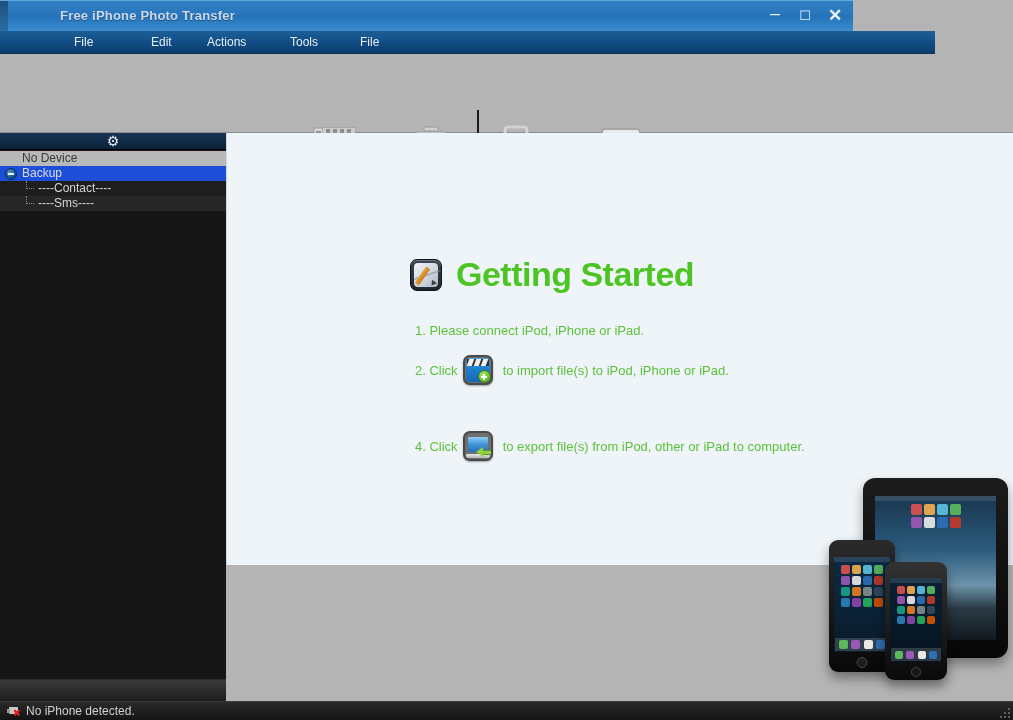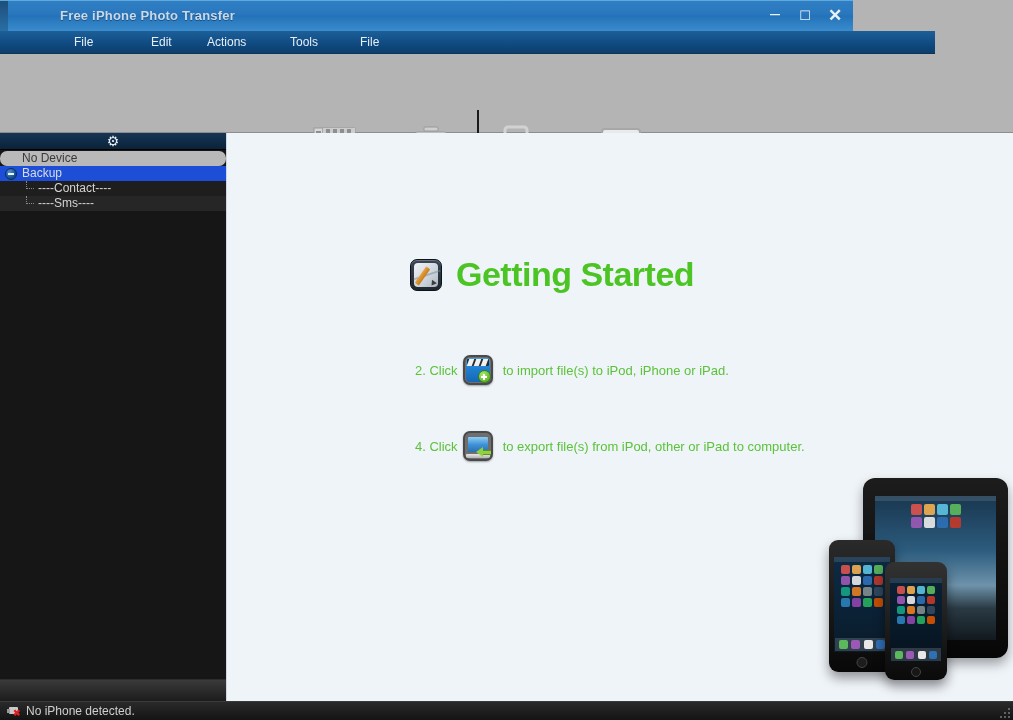--- a/index.html
+++ b/index.html
@@ -102,21 +102,21 @@
     position: absolute; left: 105px; top: 1px; width: 16px; height: 15px;
     color: #e9eef4; font-size: 14px; line-height: 15px; text-align: center;
     cursor: pointer;
   }
   .tree { position: absolute; left: 0; top: 18px; width: 226px; }
   .tree-row {
     position: relative; height: 15px; line-height: 15px;
     font-size: 12px; color: #d8d8d8; white-space: nowrap; cursor: pointer;
   }
   .tree-row.no-device {
-    background: #b9b9b9; color: #3a3a3a; padding-left: 22px; border-radius: 7px;
+    background: #b9b9b9; color: #3a3a3a; padding-left: 22px;
   }
   .tree-row.backup { background: #1d4ed8; padding-left: 22px; color: #dcdcdc; }
   .tree-row.child  { background: #262626; padding-left: 38px; color: #d4d4d4; }
   .tree-row.child2 { background: #1e1e1e; padding-left: 38px; color: #d4d4d4; }
   .collapse-ico {
     position: absolute; left: 5px; top: 2px; width: 12px; height: 12px;
     border-radius: 50%;
     background: radial-gradient(circle at 35% 30%, #4d8fd6, #11498d 70%);
     border: 1px solid #0a2e5c;
     cursor: pointer;
@@ -137,21 +137,21 @@
     border-top: 1px dotted #8a8a8a;
   }
   .sb-footer {
     position: absolute; left: 0; bottom: 0; width: 226px; height: 22px;
     background: linear-gradient(to bottom, #3a3a3a, #1c1c1c);
     border-top: 1px solid #2c2c2c;
   }
 
   
   .content {
-    position: absolute; left: 226px; top: 133px; width: 787px; height: 568px;
+    position: absolute; left: 226px; top: 133px; width: 787px; height: 432px;
     background: #eff4f9;
     border-left: 1px solid #cfd8e0;
   }
   .gs-head {
     position: absolute; left: 183px; top: 122px;
     display: flex; align-items: center; gap: 14px;
   }
   .gs-title {
     font-size: 34px; font-weight: bold; color: #4cc424;
     letter-spacing: -0.5px;
@@ -496,20 +496,23 @@
     <div class="gs-head">
       <div class="notes-icon">
         <div class="pad"></div>
         <div class="band"></div>
         <div class="pencil"></div>
         <div class="tip"></div>
       </div>
       <div class="gs-title">Getting Started</div>
     </div>
 
+    <div class="step" style="top:190px">
+      <span class="num">1. Please connect iPod, iPhone or iPad.</span>
+    </div>
 
     <div class="step" style="top:222px">
       <span class="num">2. Click</span>
       <span class="step-icon ic-import">
         <span class="face"></span>
         <span class="clap">
             <span></span>
             <span></span>
             <span></span>
           </span>

